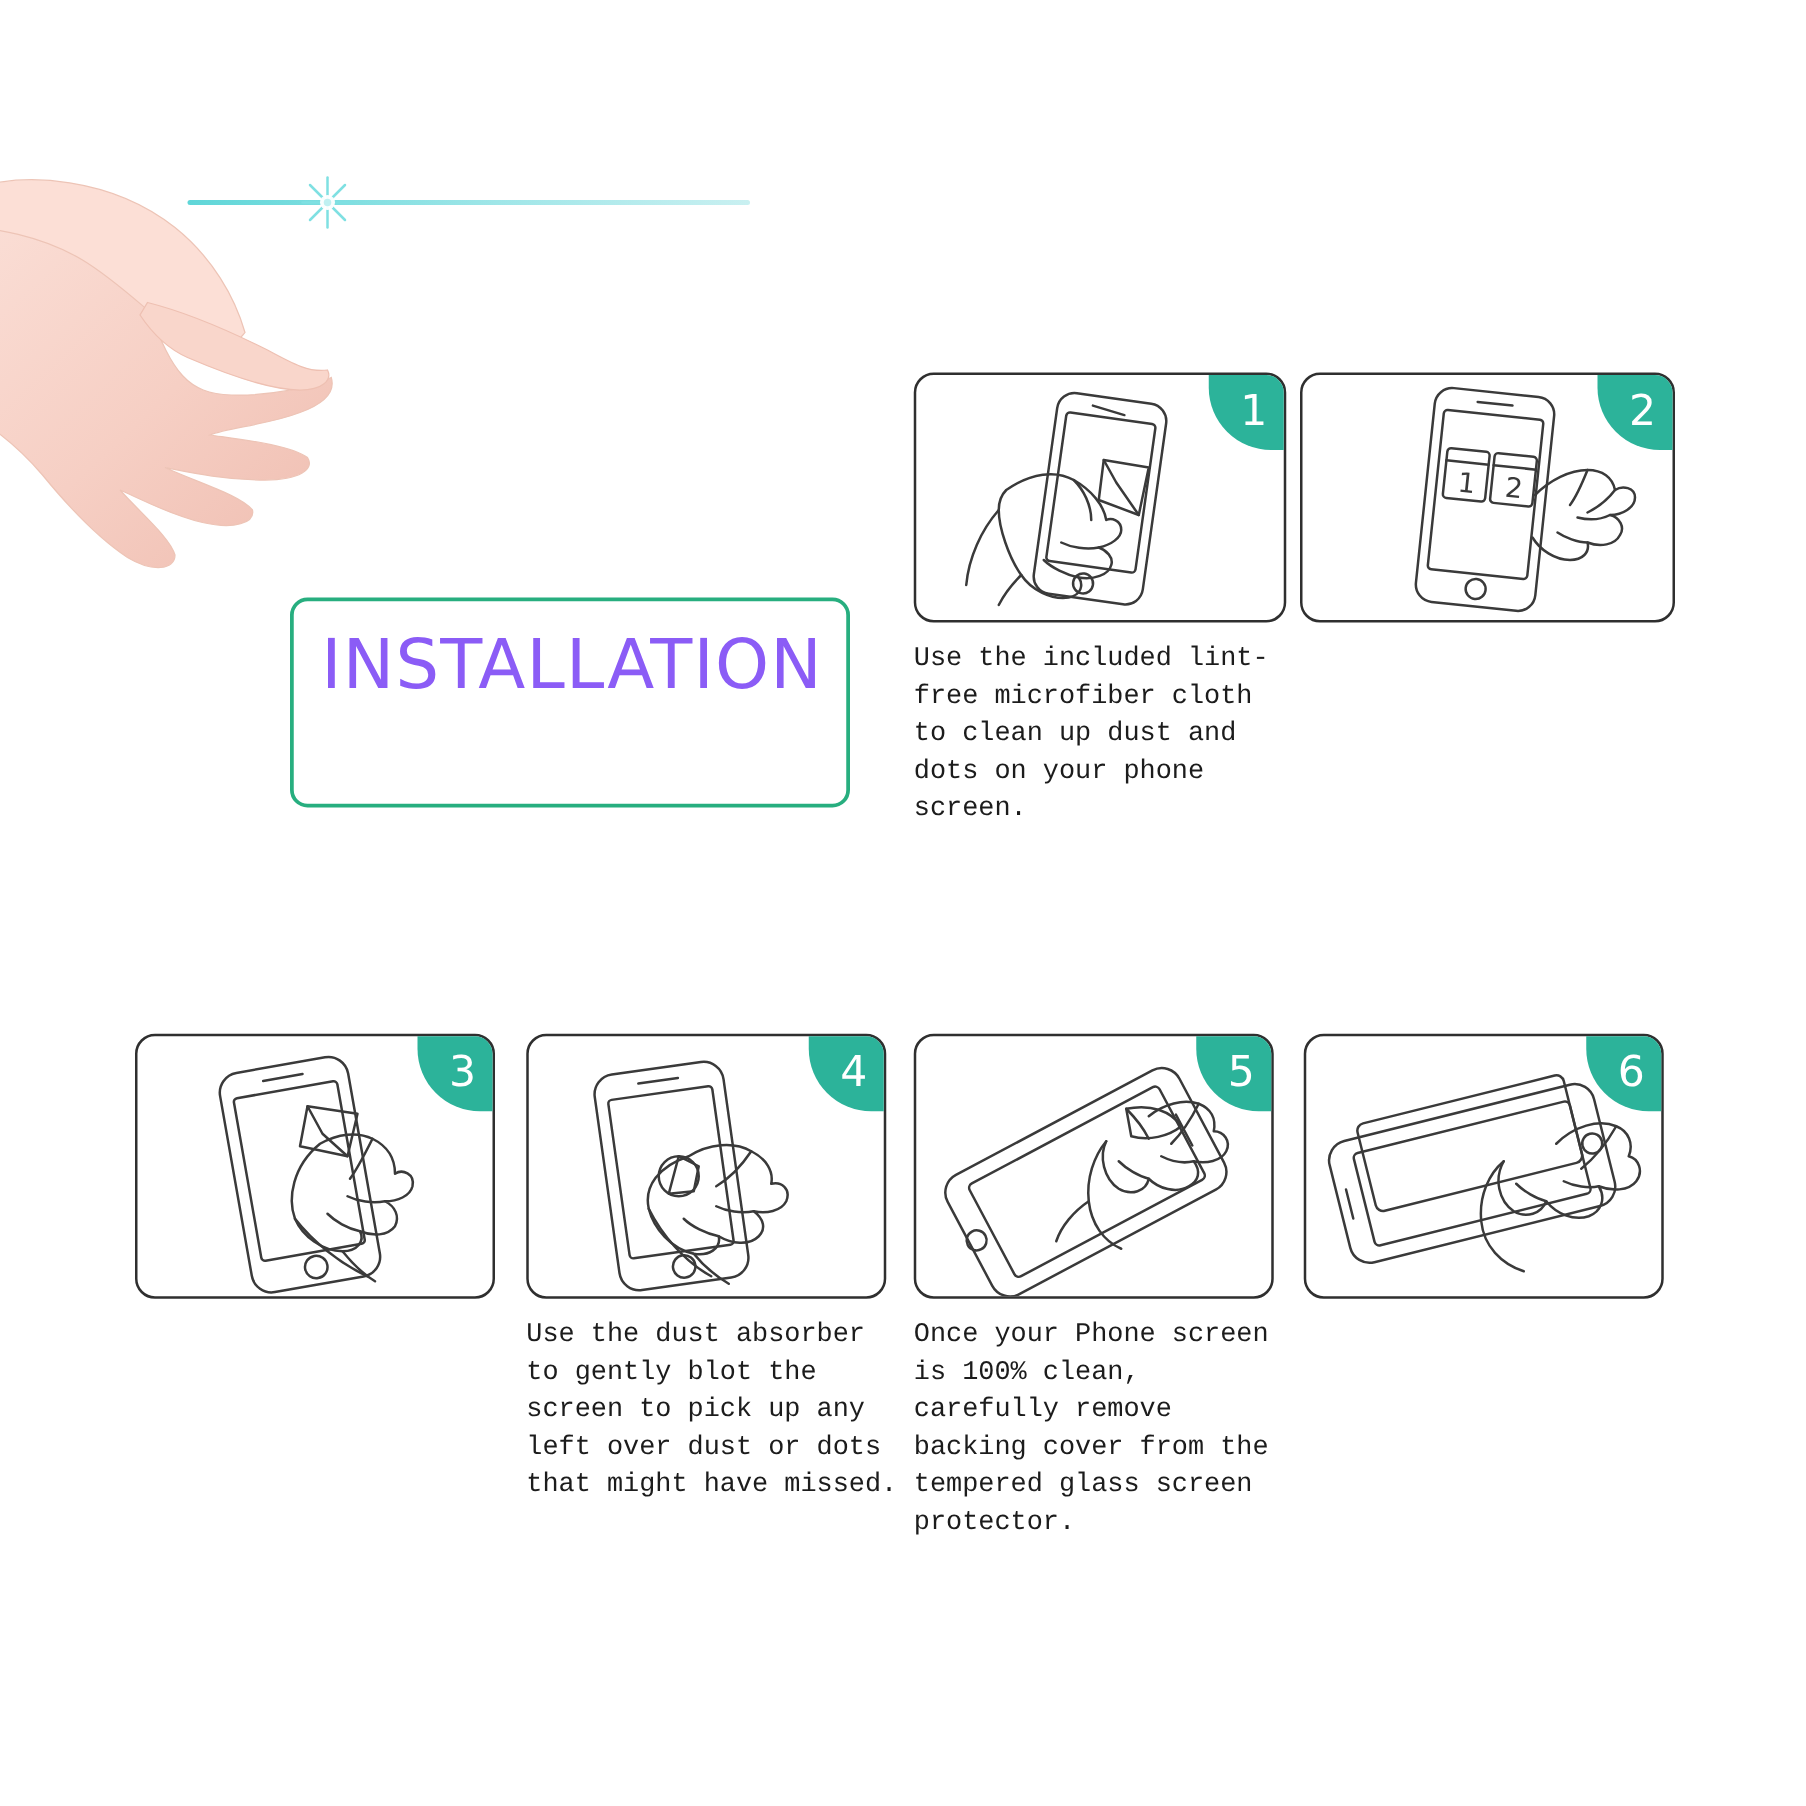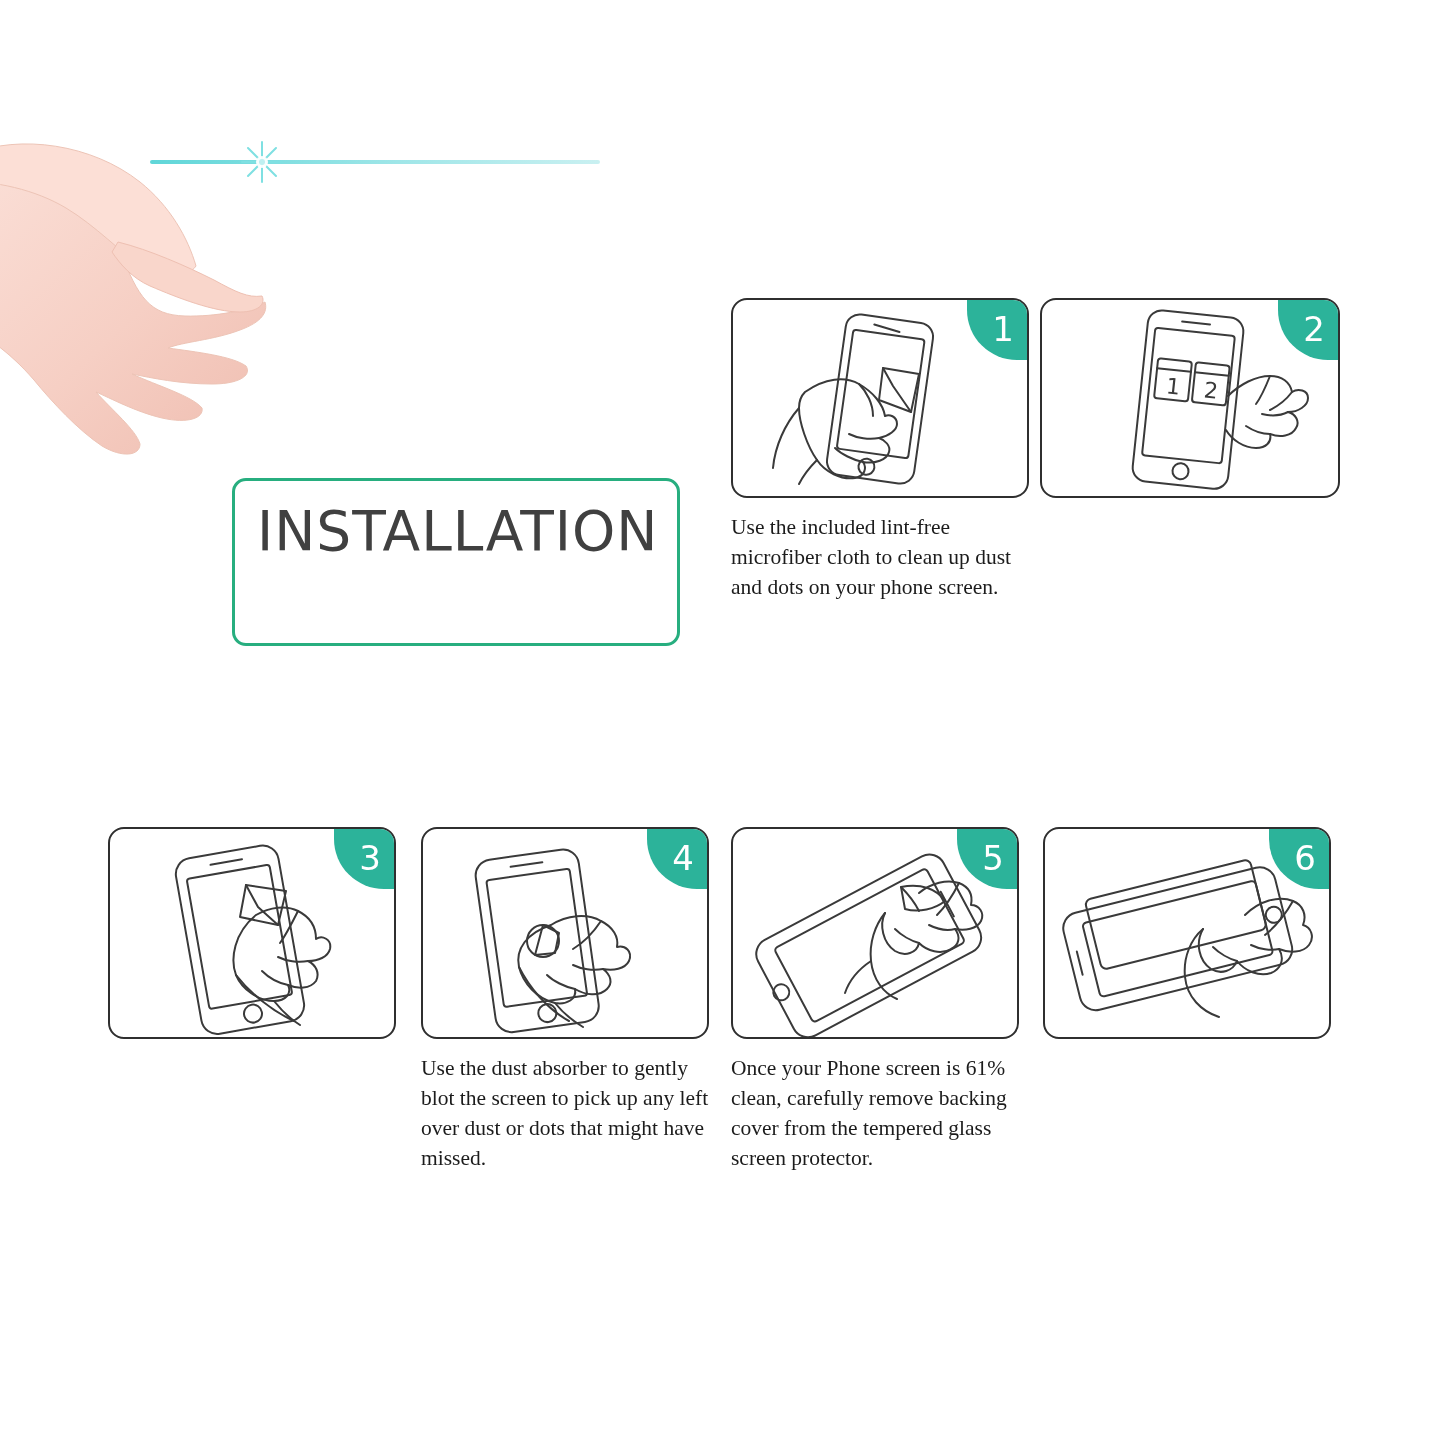--- a/index.html
+++ b/index.html
@@ -46,21 +46,21 @@
     left: 232px;
     top: 478px;
     width: 448px;
     height: 168px;
     border: 3px solid #27ae7f;
     border-radius: 14px;
     box-sizing: border-box;
     padding: 14px 22px 0 22px;
   }
   #title-box .line {
-    color: #404040;
+    color: #8b5cf6;
     font-size: 55px;
     line-height: 72px;
     letter-spacing: 1px;
     font-family: "DejaVu Sans", "Liberation Sans", sans-serif;
     font-weight: 400;
     white-space: nowrap;
   }
 
   
   .step {
@@ -88,21 +88,21 @@
     text-align: center;
     padding-left: 10px;
     box-sizing: border-box;
     font-family: "DejaVu Sans", "Liberation Sans", sans-serif;
   }
   .caption {
     margin-top: 14px;
     color: #1c1c1c;
     font-size: 21.5px;
     line-height: 30px;
-    font-family: Liberation Serif, serif;
+    font-family: Liberation Mono, monospace;
   }
 
   
   #step-1 { left: 731px; top: 298px; width: 305px; }
   #step-1 .card { width: 298px; height: 200px; }
   #step-2 { left: 1040px; top: 298px; width: 310px; }
   #step-2 .card { width: 300px; height: 200px; }
 
   
   #step-3 { left: 108px; top: 827px; width: 300px; }
@@ -330,21 +330,21 @@
           <path d="M222,100 C214,102 204,100 196,96"></path>
           <path d="M186,114 C178,112 168,106 162,100"></path>
 
           <path d="M152,84 C142,96 136,114 138,132 C140,150 150,164 164,170"></path>
           <path d="M138,132 C126,140 116,152 112,164"></path>
         </g>
       </svg>
     </span>
     <span class="badge">5</span>
   </div>
-  <div class="caption">Once your Phone screen is 61% clean, carefully remove backing cover from the tempered glass screen protector.</div>
+  <div class="caption">Once your Phone screen is 100% clean, carefully remove backing cover from the tempered glass screen protector.</div>
 </div>
 
 <div class="step" id="step-6">
   <div class="card">
     <span class="art">
       <svg width="288" height="212" viewBox="0 0 288 212" xmlns="http://www.w3.org/2000/svg" aria-hidden="true">
         <g fill="none" stroke="#3a3a3a" stroke-width="2" stroke-linejoin="round" stroke-linecap="round">
 
           <g transform="rotate(-14 140 110)">
             <rect x="24" y="58" width="218" height="100" rx="16"></rect>

